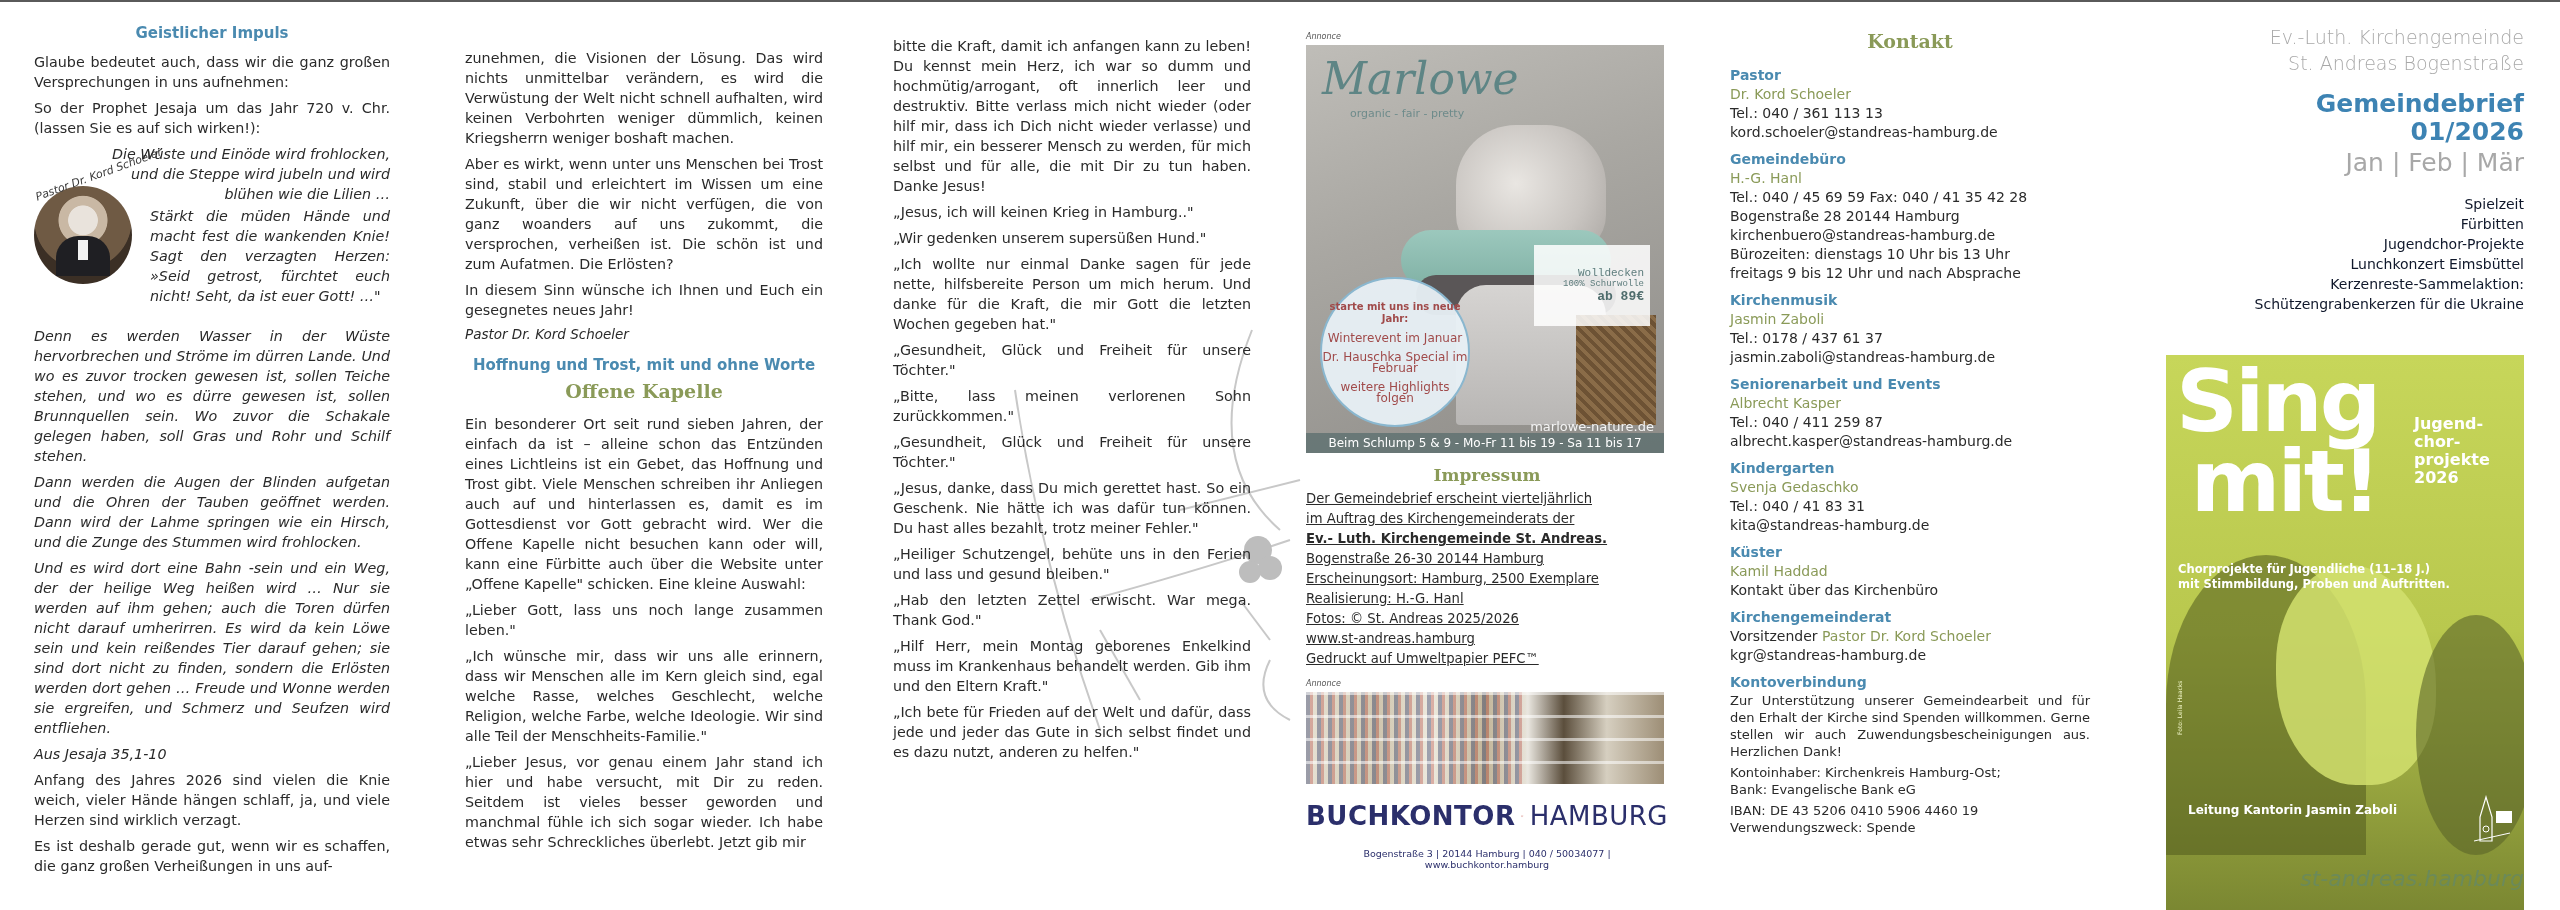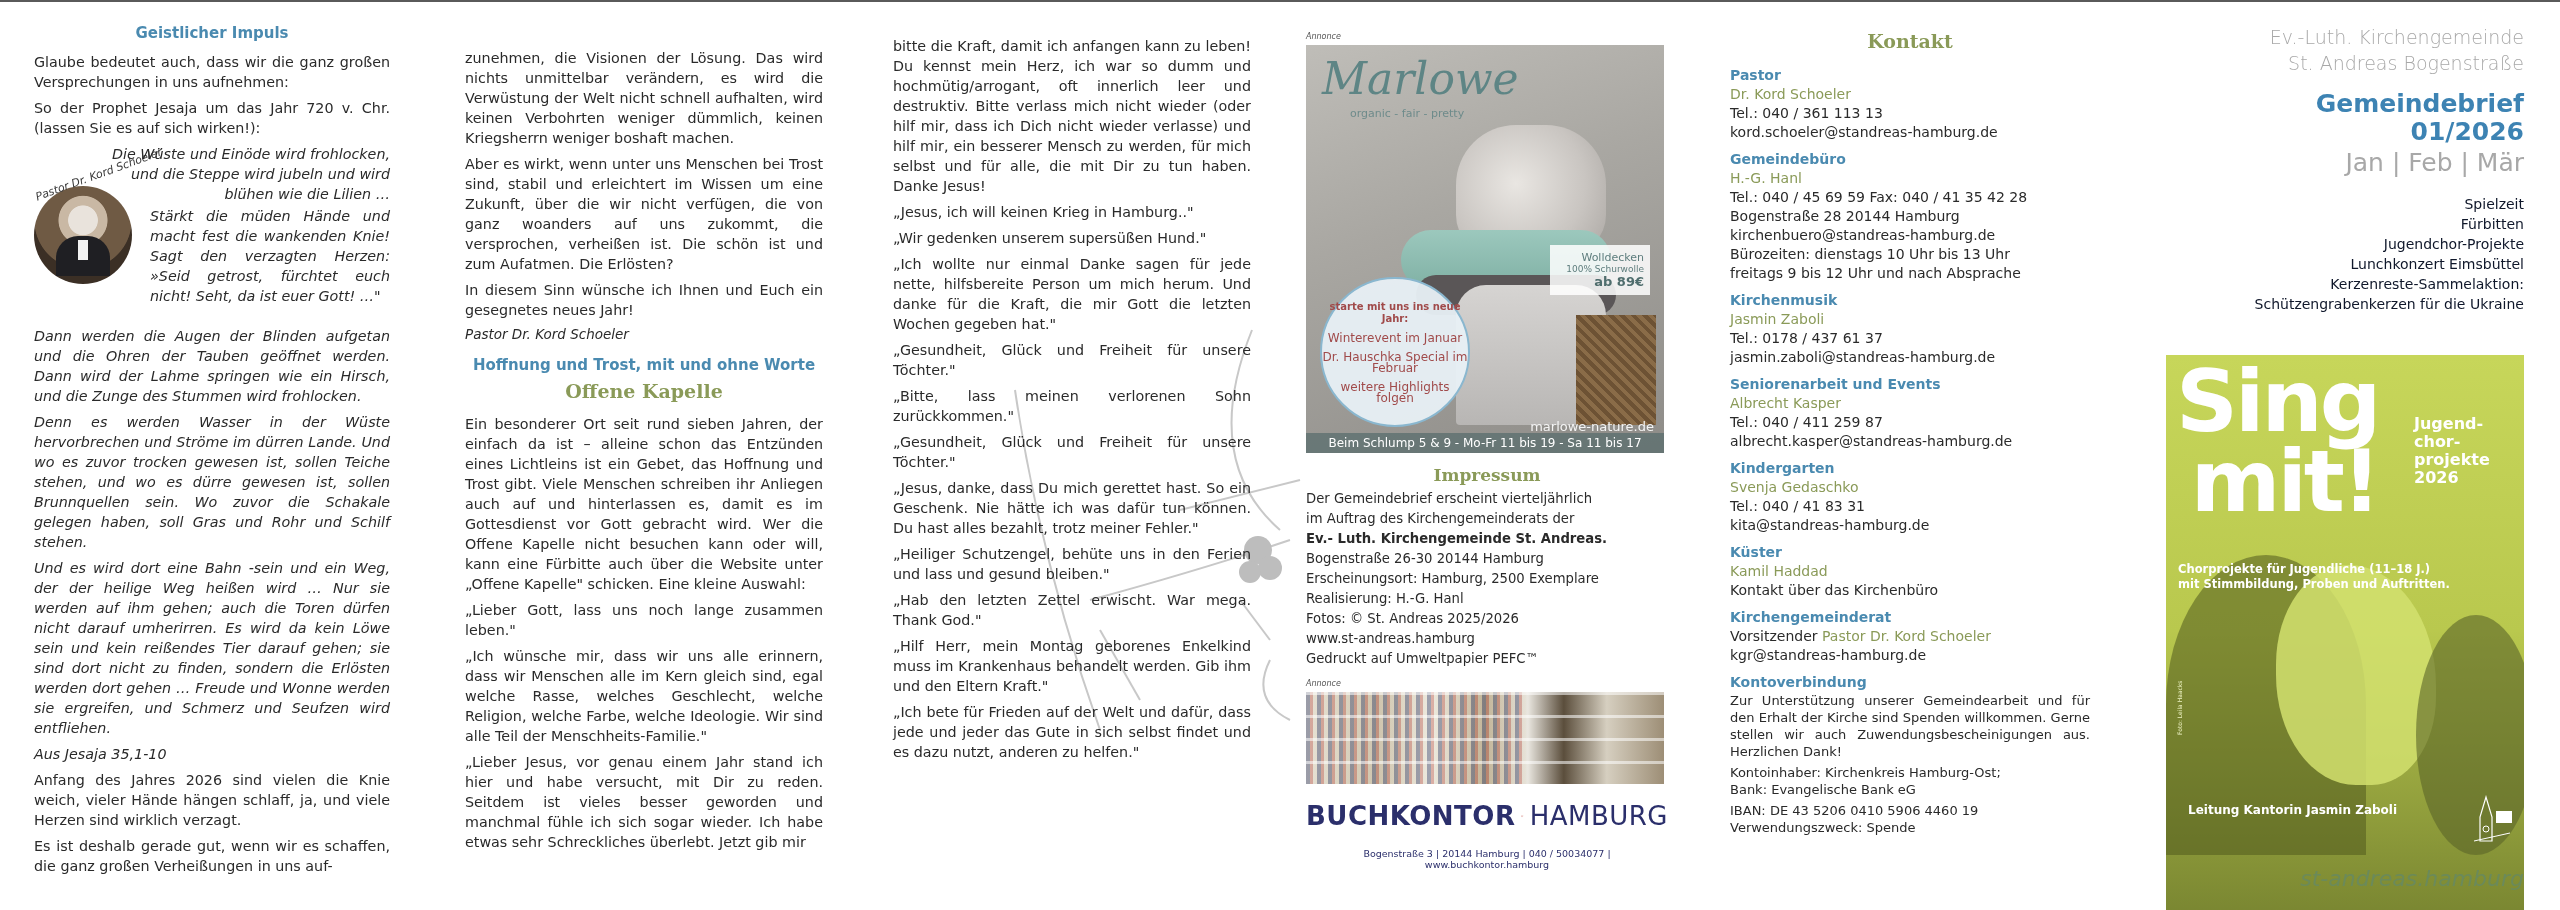--- a/index.html
+++ b/index.html
@@ -38,31 +38,31 @@
   .annonce { font-size: 8px; font-style: italic; color: #555; margin-bottom: 4px; }
   .marlowe { position: relative; width: 358px; height: 408px; overflow: hidden;
     background: linear-gradient(160deg, #bfbdb8 0%, #a9a7a2 40%, #8e8c88 100%); }
   .m-logo { position: absolute; left: 16px; top: 8px; font-family: "DejaVu Serif", serif; font-style: italic; font-size: 44px; color: #5e8585; }
   .m-tag { position: absolute; left: 44px; top: 62px; font-size: 11px; color: #6e8b8b; }
   .blanket1 { position: absolute; left: 150px; top: 80px; width: 150px; height: 130px; border-radius: 60px 60px 40px 40px; background: radial-gradient(circle at 40% 45%, #e9e6e2, #c9c5c1 60%, #aaa6a2); }
   .blanket2 { position: absolute; left: 95px; top: 185px; width: 210px; height: 60px; border-radius: 30px; background: linear-gradient(#9cc8bd, #7fb0a4); }
   .blanket3 { position: absolute; left: 110px; top: 230px; width: 200px; height: 40px; border-radius: 20px; background: #5a5657; }
   .blanket4 { position: absolute; left: 150px; top: 240px; width: 150px; height: 140px; border-radius: 30px 30px 4px 4px; background: linear-gradient(#d6d4d2, #b8b6b4); }
   .basket { position: absolute; left: 270px; top: 270px; width: 80px; height: 110px; background: repeating-linear-gradient(45deg, #8a6c48 0 4px, #6d5234 4px 8px); }
-  .m-price { position: absolute; right: 14px; top: 200px; width: 100px; padding: 6px 6px; background: rgba(255,255,255,0.85); text-align: right; }
+  .m-price { position: absolute; right: 14px; top: 200px; width: 116px; padding: 22px 6px; background: rgba(255,255,255,0.85); text-align: right; font-family: Liberation Mono, monospace; }
   .m-price div { font-size: 9px; color: #5e7d7d; }
   .m-price .p1 { font-size: 11px; }
   .m-price .p3 { font-size: 13px; font-weight: bold; color: #4f6d6d; }
   .m-circle { position: absolute; left: 14px; top: 232px; width: 150px; height: 150px; border-radius: 50%; background: rgba(232,240,246,0.95); border: 2px solid #8ab7cf; text-align: center; padding-top: 22px; }
   .m-circle .c1 { font-size: 10px; font-weight: bold; color: #a04a4a; line-height: 12px; }
   .m-circle .c2 { font-size: 12px; color: #a04a4a; margin-top: 8px; line-height: 11px; }
   .m-url { position: absolute; right: 10px; top: 374px; font-size: 13px; color: #f4f4f4; }
   .m-bottom { position: absolute; left: 0; bottom: 0; width: 100%; height: 20px; background: rgba(90,110,110,0.75); color: #fff; font-size: 12px; line-height: 20px; text-align: center; }
   #col4 .headline { font-size: 17px; margin-top: 12px; margin-bottom: 4px; }
-  .imp p { font-size: 13.2px; line-height: 20px; margin: 0; text-align: left; }
+  .imp p { font-size: 13.2px; line-height: 20px; margin: 0; text-align: left; text-decoration: underline; }
   .imp .bold { font-weight: bold; }
   .bookshop { width: 358px; height: 92px; background: linear-gradient(90deg, #e8e4d8 0%, #c9bfa7 20%, #f0ede4 35%, #b9ab8c 50%, #e9e6df 62%, #5b4e3c 72%, #d6cfc0 84%, #9d8e76 100%); position: relative; overflow: hidden; }
   .shelves { position: absolute; inset: 0; background: repeating-linear-gradient(0deg, rgba(255,255,255,0.0) 0 20px, rgba(255,255,255,0.55) 20px 23px); }
   .books { position: absolute; left: 0; top: 0; width: 220px; height: 92px; background: repeating-linear-gradient(90deg, rgba(60,70,110,0.45) 0 4px, rgba(180,60,50,0.35) 4px 7px, rgba(230,220,200,0.2) 7px 11px); }
   .buchkontor { display: flex; align-items: center; justify-content: center; margin-top: 8px; height: 48px; }
   .bk-left { font-size: 26px; font-weight: bold; color: #2b2f6b; letter-spacing: 0.5px; }
   .bk-book { width: 58px; height: 44px; margin: 0 6px; }
   .bk-right { font-size: 26px; color: #2b2f6b; letter-spacing: 0.5px; }
   .bk-addr { font-size: 9.5px; color: #2b2f6b; text-align: center; margin-top: 8px; }
   
@@ -106,22 +106,22 @@
   <div class="pastor-block">
     <div class="portrait-wrap">
       <div class="portrait"></div>
       <div class="portrait-body"></div>
       <div class="portrait-collar"></div>
       <span class="portrait-caption">Pastor Dr. Kord Schoeler</span>
     </div>
     <div class="verse" id="v1">Die Wüste und Einöde wird frohlocken, und die Steppe wird jubeln und wird blühen wie die Lilien …</div>
     <div class="verse" id="v2">Stärkt die müden Hände und macht fest die wankenden Knie! Sagt den verzagten Herzen: »Seid getrost, fürchtet euch nicht! Seht, da ist euer Gott! …"</div>
   </div>
+  <p class="it">Denn es werden Wasser in der Wüste hervorbrechen und Ströme im dürren Lande. Und wo es zuvor trocken gewesen ist, sollen Teiche stehen, und wo es dürre gewesen ist, sollen Brunnquellen sein. Wo zuvor die Schakale gelegen haben, soll Gras und Rohr und Schilf stehen.</p>
   <p class="it">Dann werden die Augen der Blinden aufgetan und die Ohren der Tauben geöffnet werden. Dann wird der Lahme springen wie ein Hirsch, und die Zunge des Stummen wird frohlocken.</p>
-  <p class="it">Denn es werden Wasser in der Wüste hervorbrechen und Ströme im dürren Lande. Und wo es zuvor trocken gewesen ist, sollen Teiche stehen, und wo es dürre gewesen ist, sollen Brunnquellen sein. Wo zuvor die Schakale gelegen haben, soll Gras und Rohr und Schilf stehen.</p>
   <p class="it">Und es wird dort eine Bahn -sein und ein Weg, der der heilige Weg heißen wird … Nur sie werden auf ihm gehen; auch die Toren dürfen nicht darauf umherirren. Es wird da kein Löwe sein und kein reißendes Tier darauf gehen; sie sind dort nicht zu finden, sondern die Erlösten werden dort gehen … Freude und Wonne werden sie ergreifen, und Schmerz und Seufzen wird entfliehen.</p>
   <p class="it">Aus Jesaja 35,1-10</p>
   <p>Anfang des Jahres 2026 sind vielen die Knie weich, vieler Hände hängen schlaff, ja, und viele Herzen sind wirklich verzagt.</p>
   <p>Es ist deshalb gerade gut, wenn wir es schaffen, die ganz großen Verheißungen in uns auf-</p>
 </div>
 
 <div class="col" id="col2">
   <p>zunehmen, die Visionen der Lösung. Das wird nichts unmittelbar verändern, es wird die Verwüstung der Welt nicht schnell aufhalten, wird keinen Verbohrten weniger dümmlich, keinen Kriegsherrn weniger boshaft machen.</p>
   <p>Aber es wirkt, wenn unter uns Menschen bei Trost sind, stabil und erleichtert im Wissen um eine Zukunft, über die wir nicht verfügen, die von ganz woanders auf uns zukommt, die versprochen, verheißen ist. Die schön ist und zum Aufatmen. Die Erlösten?</p>
   <p>In diesem Sinn wünsche ich Ihnen und Euch ein gesegnetes neues Jahr!</p>

